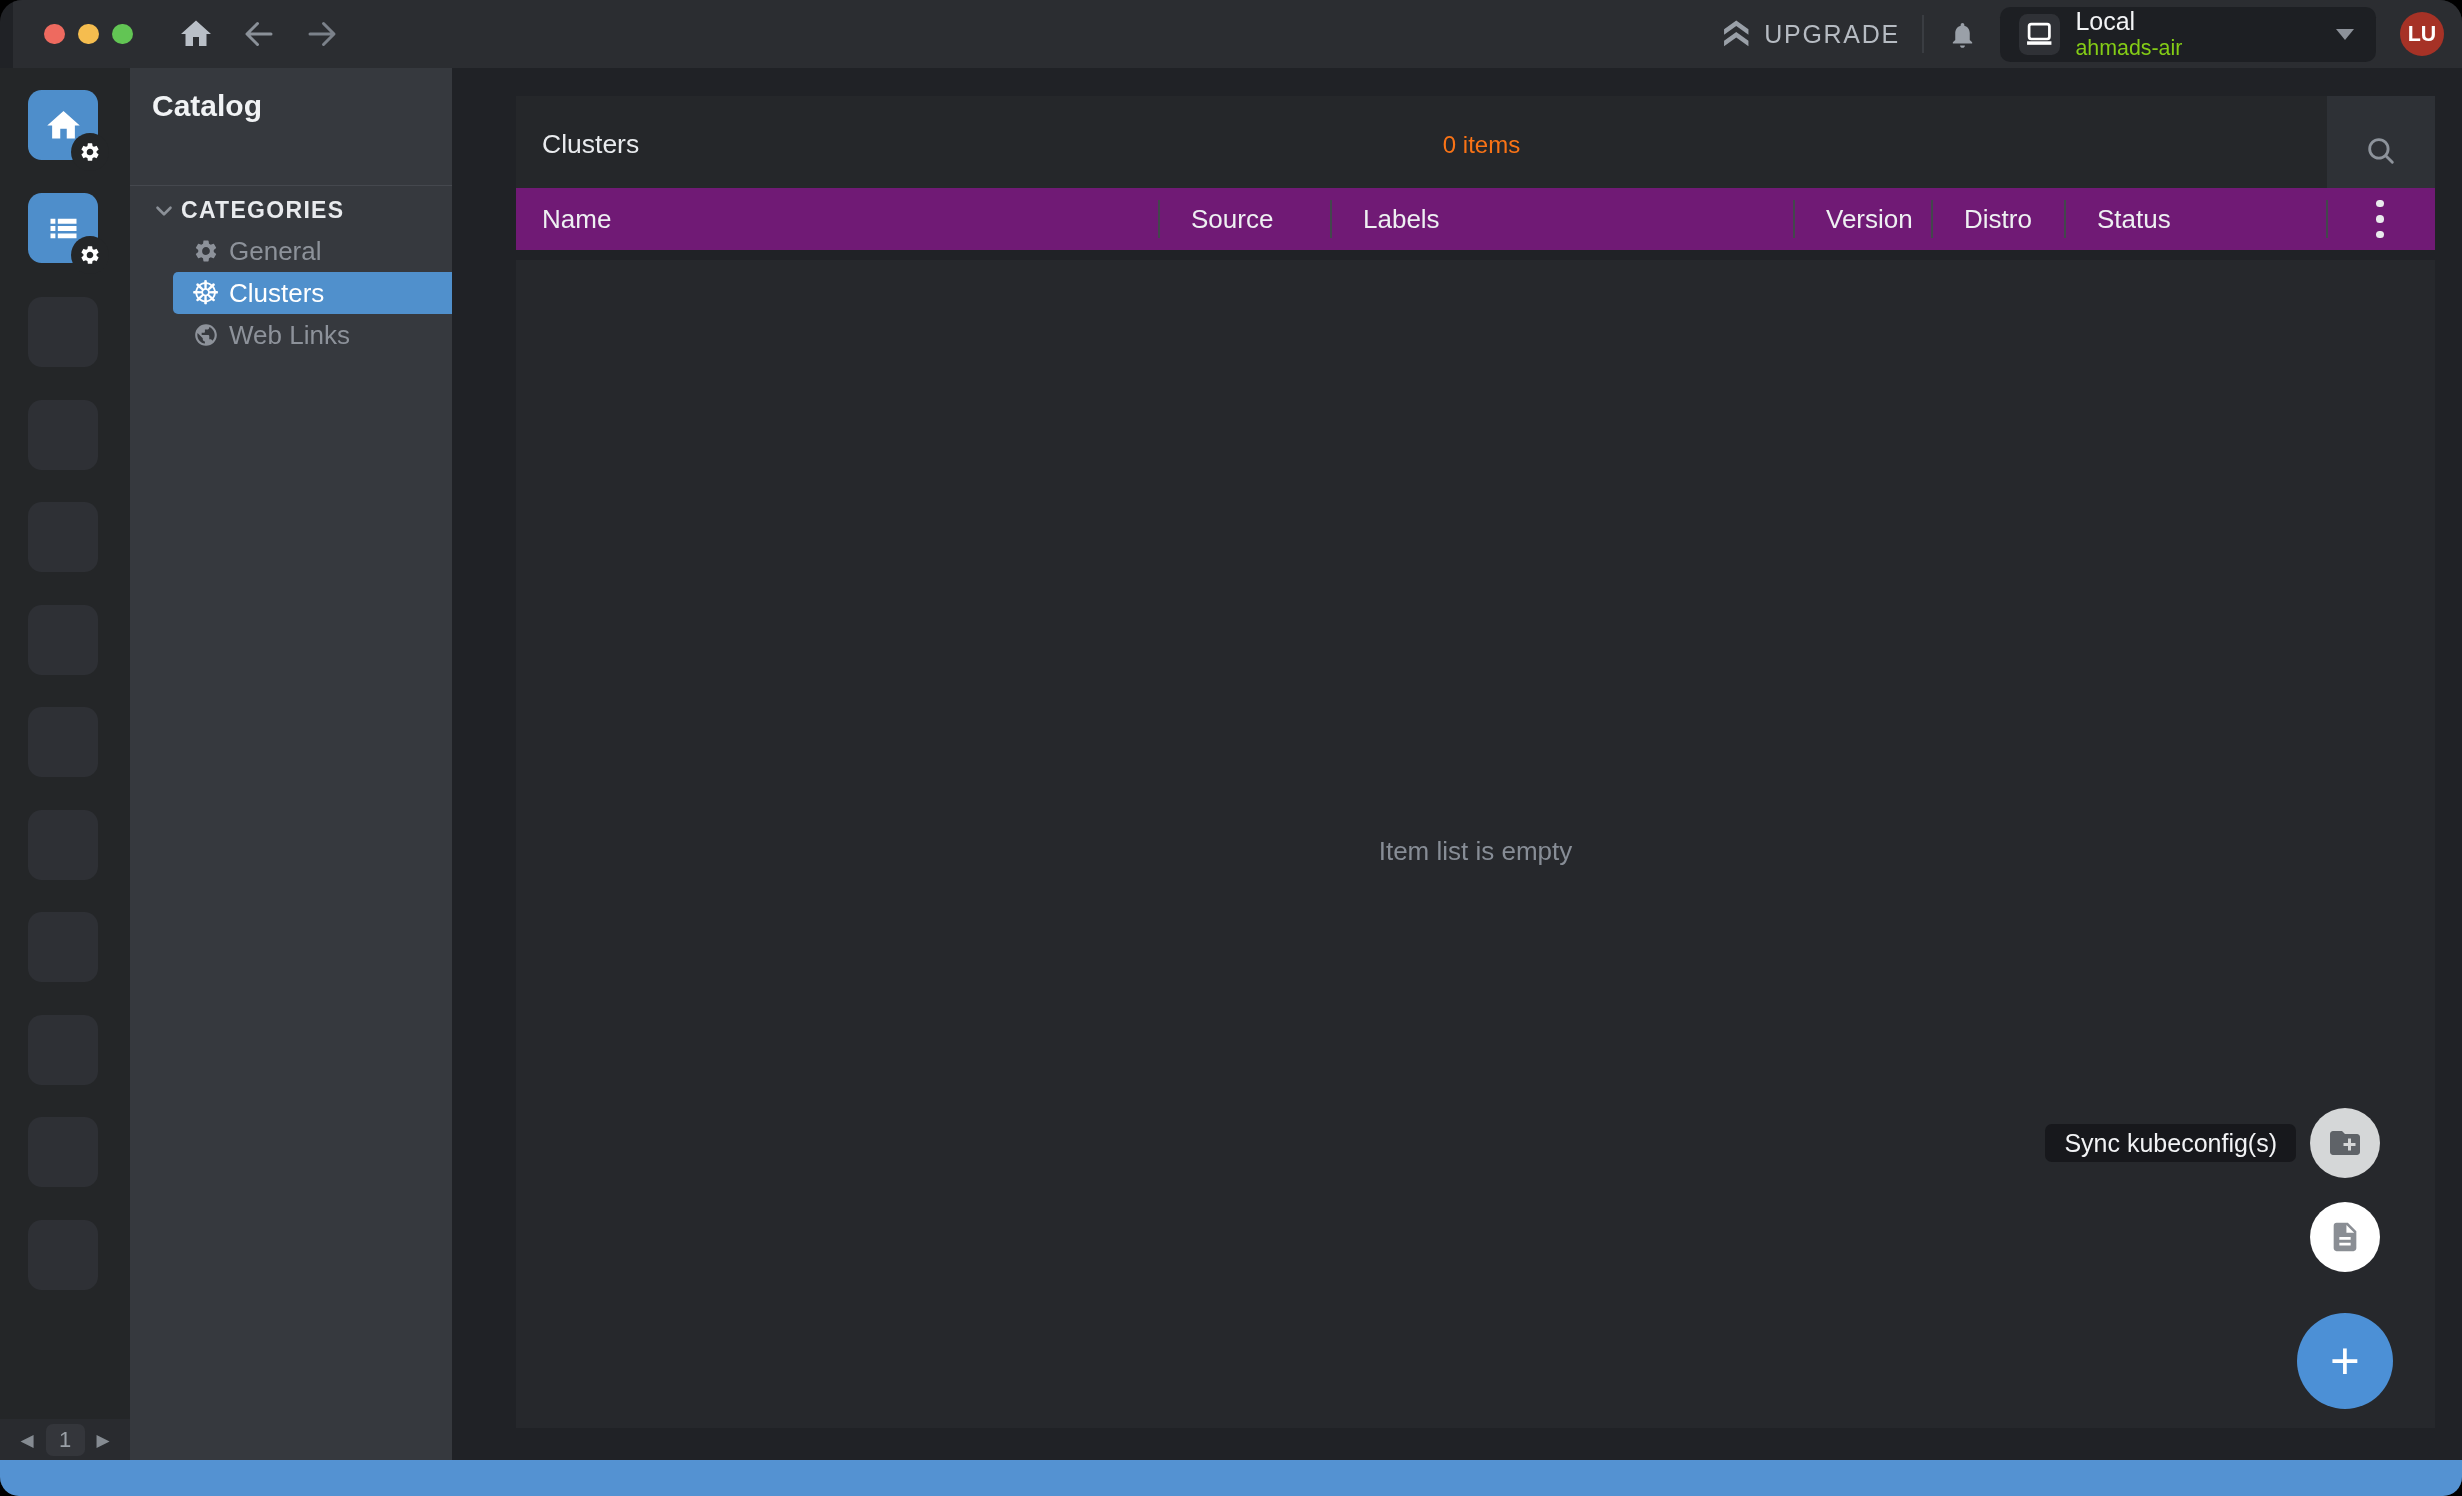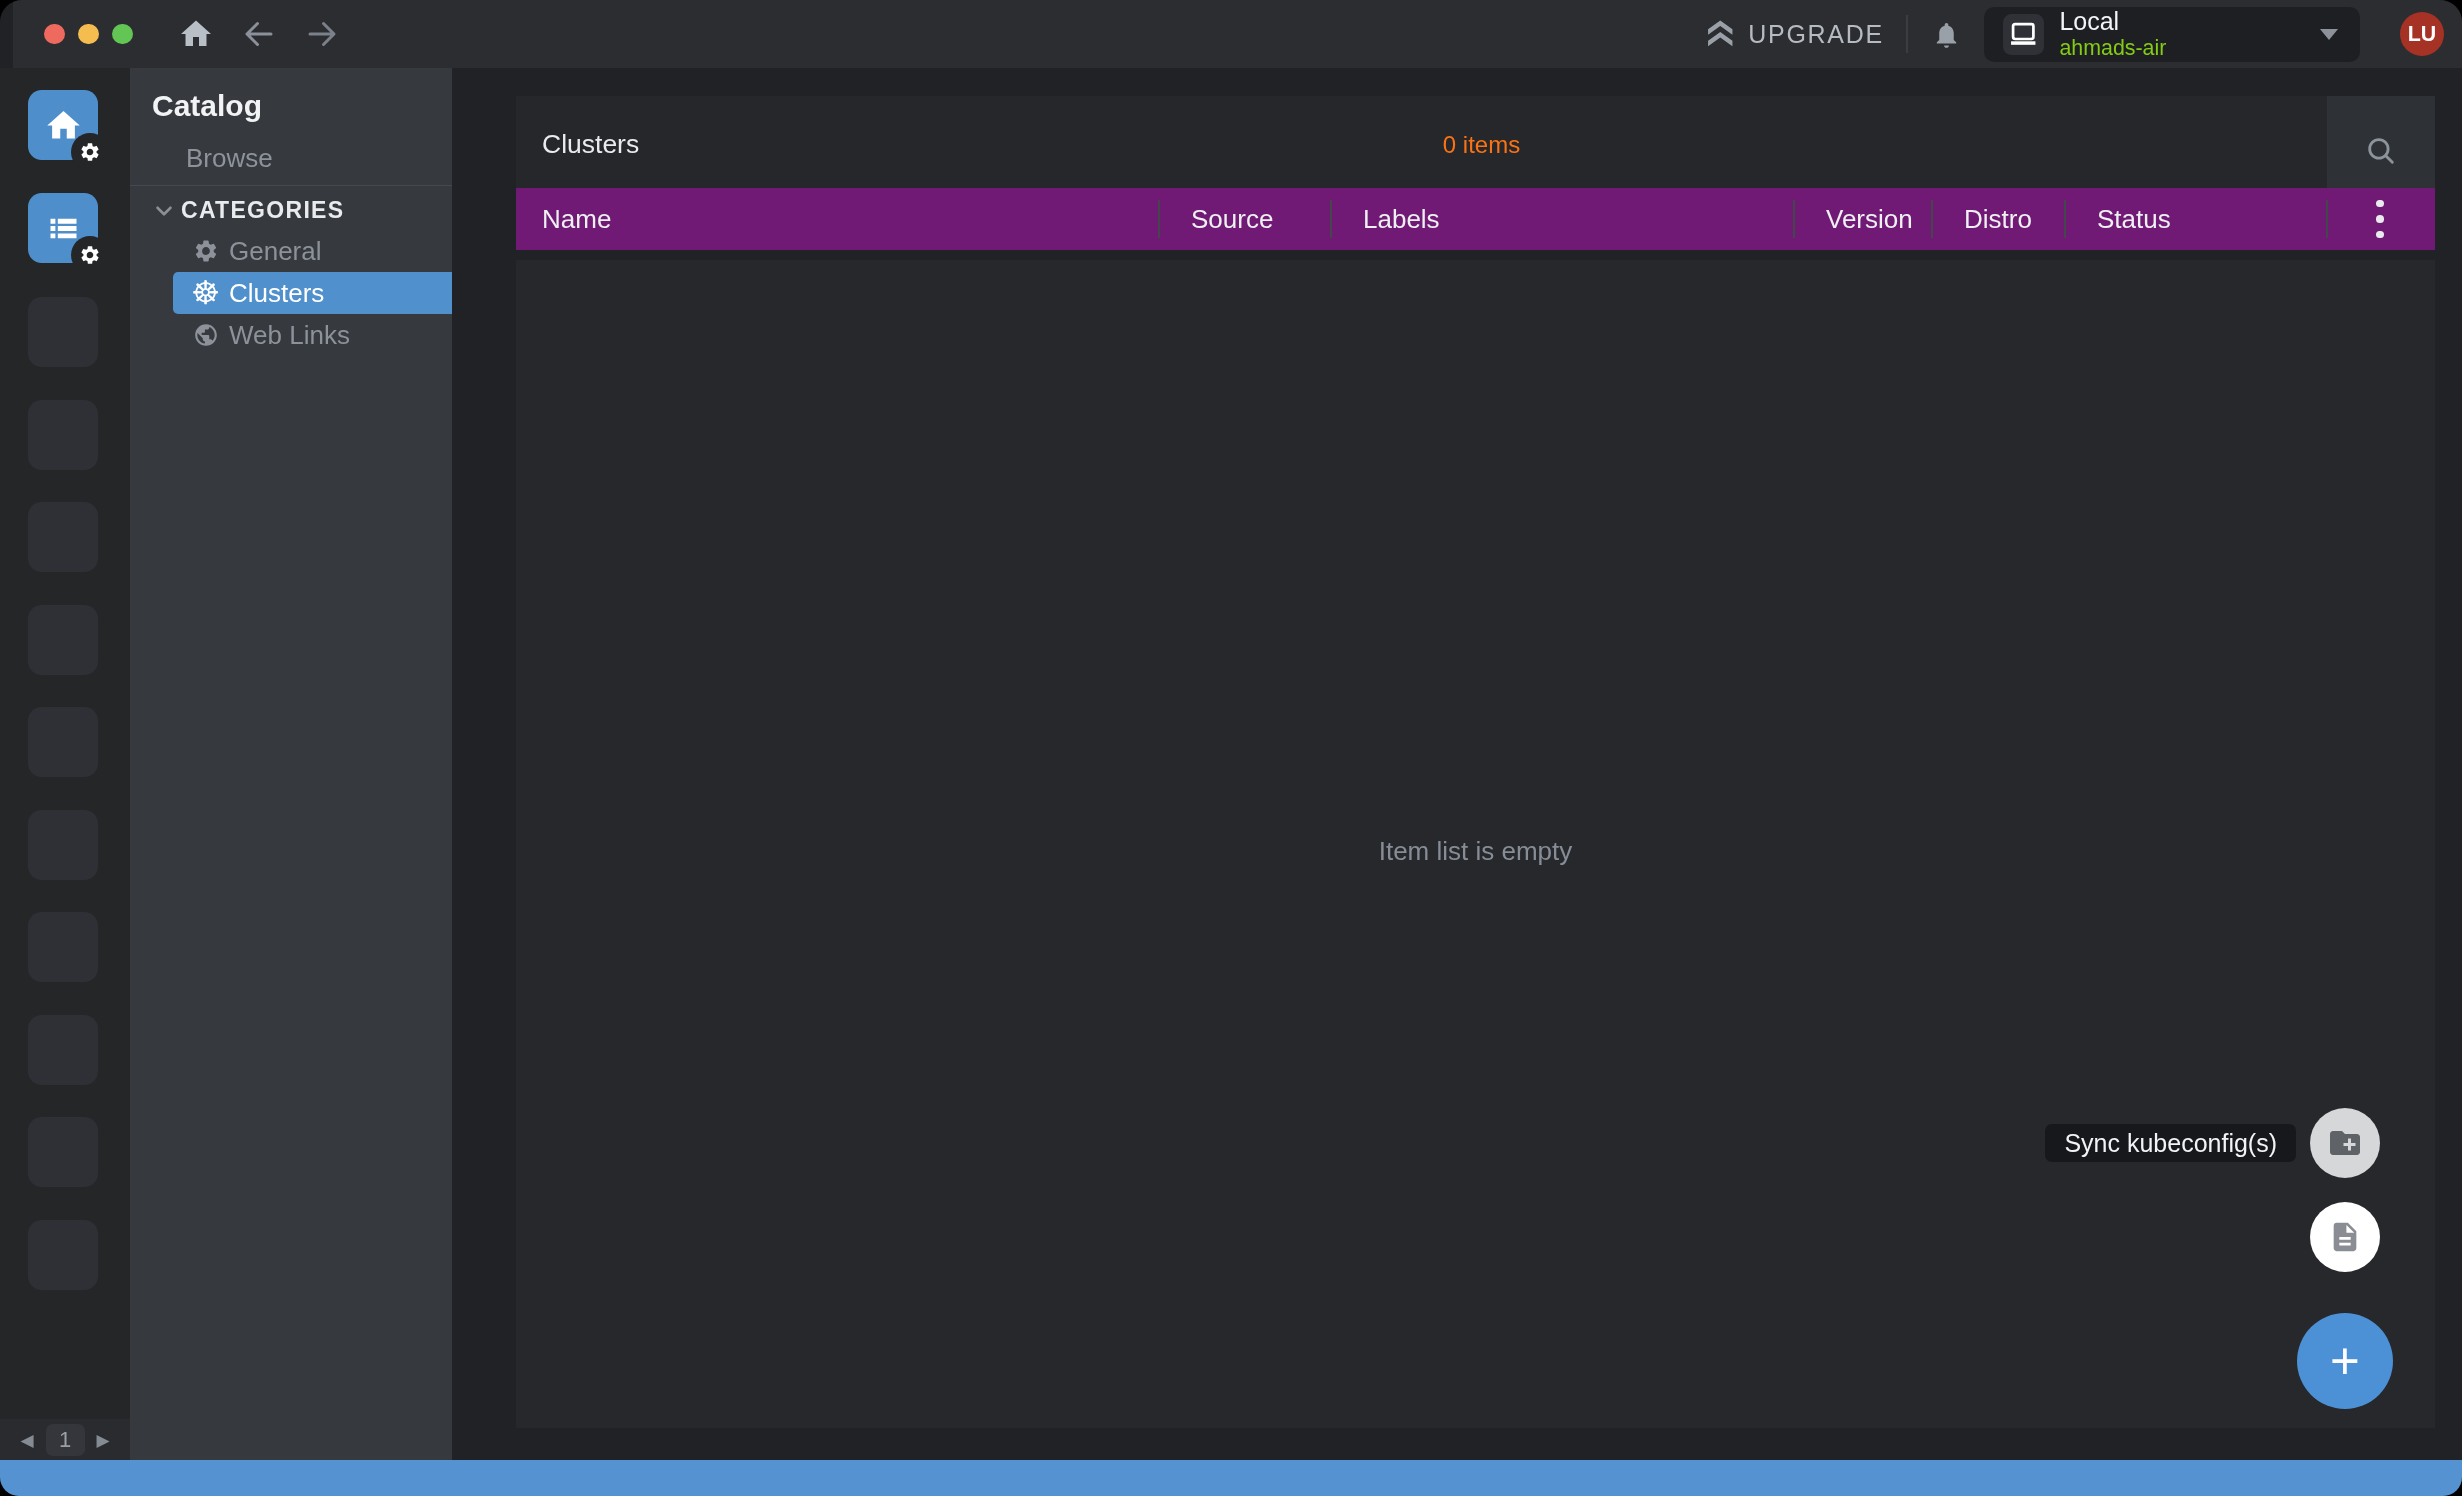--- a/index.html
+++ b/index.html
@@ -45,21 +45,21 @@
   }
   .sw-text { margin-left:15.4px; display:flex; flex-direction:column; line-height:1.05; }
   .sw-title { font-size:25px; color:#f3f4f6; }
   .sw-sub   { font-size:21.4px; color:#84cc16; margin-top:2.6px; }
   .sw-caret {
     margin-left:auto; width:0; height:0;
     border-left:9.4px solid transparent; border-right:9.4px solid transparent;
     border-top:11px solid #8d929a;
   }
   .avatar {
-    width:44px; height:44px; margin-left:40px; border-radius:50%;
+    width:44px; height:44px; margin-left:24px; border-radius:50%;
     background:#a63226; color:#fff; font-weight:bold; font-size:21.4px;
     display:flex; align-items:center; justify-content:center; cursor:pointer;
   }
 
   
   .rail { position:absolute; left:0; top:68px; width:130px; height:1393px; background:#242628; }
   .rail-btn {
     position:absolute; left:28px; width:70px; height:70px;
     background:#4e8ecb; border-radius:13.7px;
     display:flex; align-items:center; justify-content:center; cursor:pointer;
@@ -287,23 +287,20 @@
     </div>
     <div class="rail-pagination">
       <span class="page-arrow">◀</span>
       <span class="page-num">1</span>
       <span class="page-arrow">▶</span>
     </div>
   </aside>
 
   <aside class="sidebar">
     <h1 class="catalog-title">Catalog</h1>
-    <div class="browse-row">
-      <span>Browse</span>
-    </div>
     <div class="side-divider"></div>
     <div class="cat-row">
       <span class="cat-caret">
         <svg width="26" height="26" viewBox="0 0 24 24" fill="none" stroke="#8b9097" stroke-width="2.4" stroke-linecap="round" stroke-linejoin="round">
             <path d="m6 9 6 6 6-6"></path>
           </svg>
       </span>
       <span class="cat-label">CATEGORIES</span>
     </div>
     <div class="side-items">

